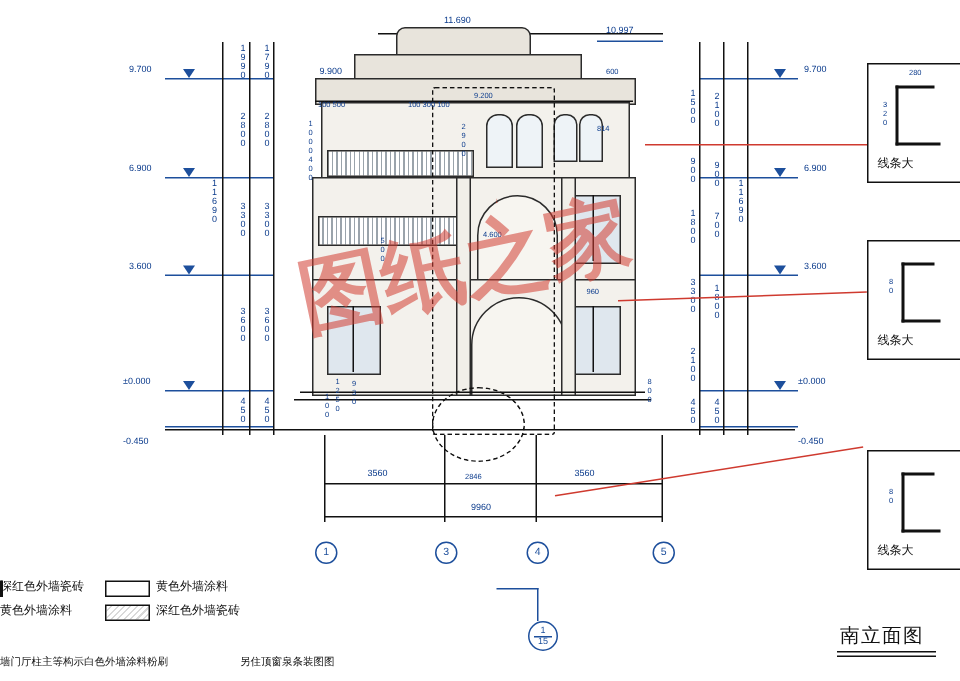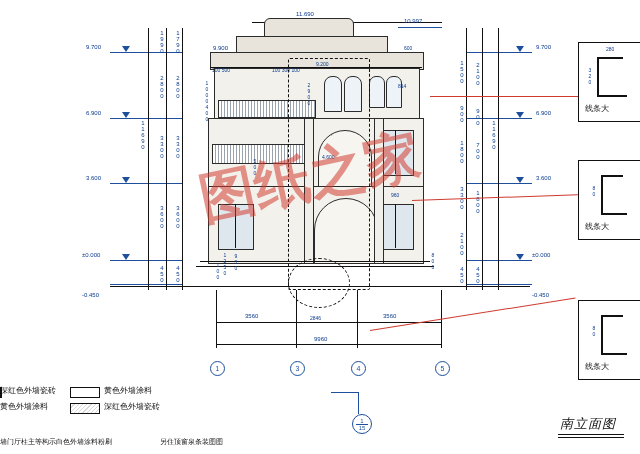--- a/index.html
+++ b/index.html
@@ -16,21 +16,21 @@
   .ln{position:absolute;background:#111;}
   .lnb{position:absolute;background:#1d4f9c;}
   .lnr{position:absolute;background:#cf3a2f;}
   .circ{position:absolute;border:1px solid #1d4f9c;border-radius:50%;color:#1d4f9c;font-size:7px;display:flex;align-items:center;justify-content:center;}
   .dashbox{position:absolute;border:1.4px dashed #111;border-radius:2px;}
   .dashcirc{position:absolute;border:1.4px dashed #111;border-radius:50%;}
   .detbox{position:absolute;border:1px solid #111;background:#fff;}
   .watermark{position:absolute;font-family:"Liberation Serif",serif;color:rgba(210,60,50,.55);font-weight:bold;}
   .legbox{position:absolute;border:1px solid #111;background:#fff;}
   .legbox.hatch{background:repeating-linear-gradient(135deg,#fff 0 2px,#d9d9d9 2px 3px);}
-  .title{font-size:13px;color:#111;letter-spacing:1px;font-style:italic;}
+  .title{font-size:13px;color:#111;letter-spacing:1px;}
   .bld{position:absolute;}
   .wall{position:absolute;background:#f3f1ec;border:1px solid #2b2b2b;}
   .win{position:absolute;background:#dfe7ee;border:1px solid #2b2b2b;}
   .winx{position:absolute;border:1px solid #2b2b2b;background:#eef3f7;}
   .roof{position:absolute;background:#e8e4dc;border:1px solid #2b2b2b;}
   .bal{position:absolute;border:1px solid #2b2b2b;background:repeating-linear-gradient(90deg,#fff 0 2px,#9aa3ab 2px 3px);}
   .col{position:absolute;background:#f1efe9;border:1px solid #2b2b2b;}
   .arch{position:absolute;border:1px solid #2b2b2b;background:#f7f5f0;border-radius:40px 40px 0 0;}
   .lvl-tri{position:absolute;width:0;height:0;border-left:4px solid transparent;border-right:4px solid transparent;border-top:6px solid #1d4f9c;}
 </style>

